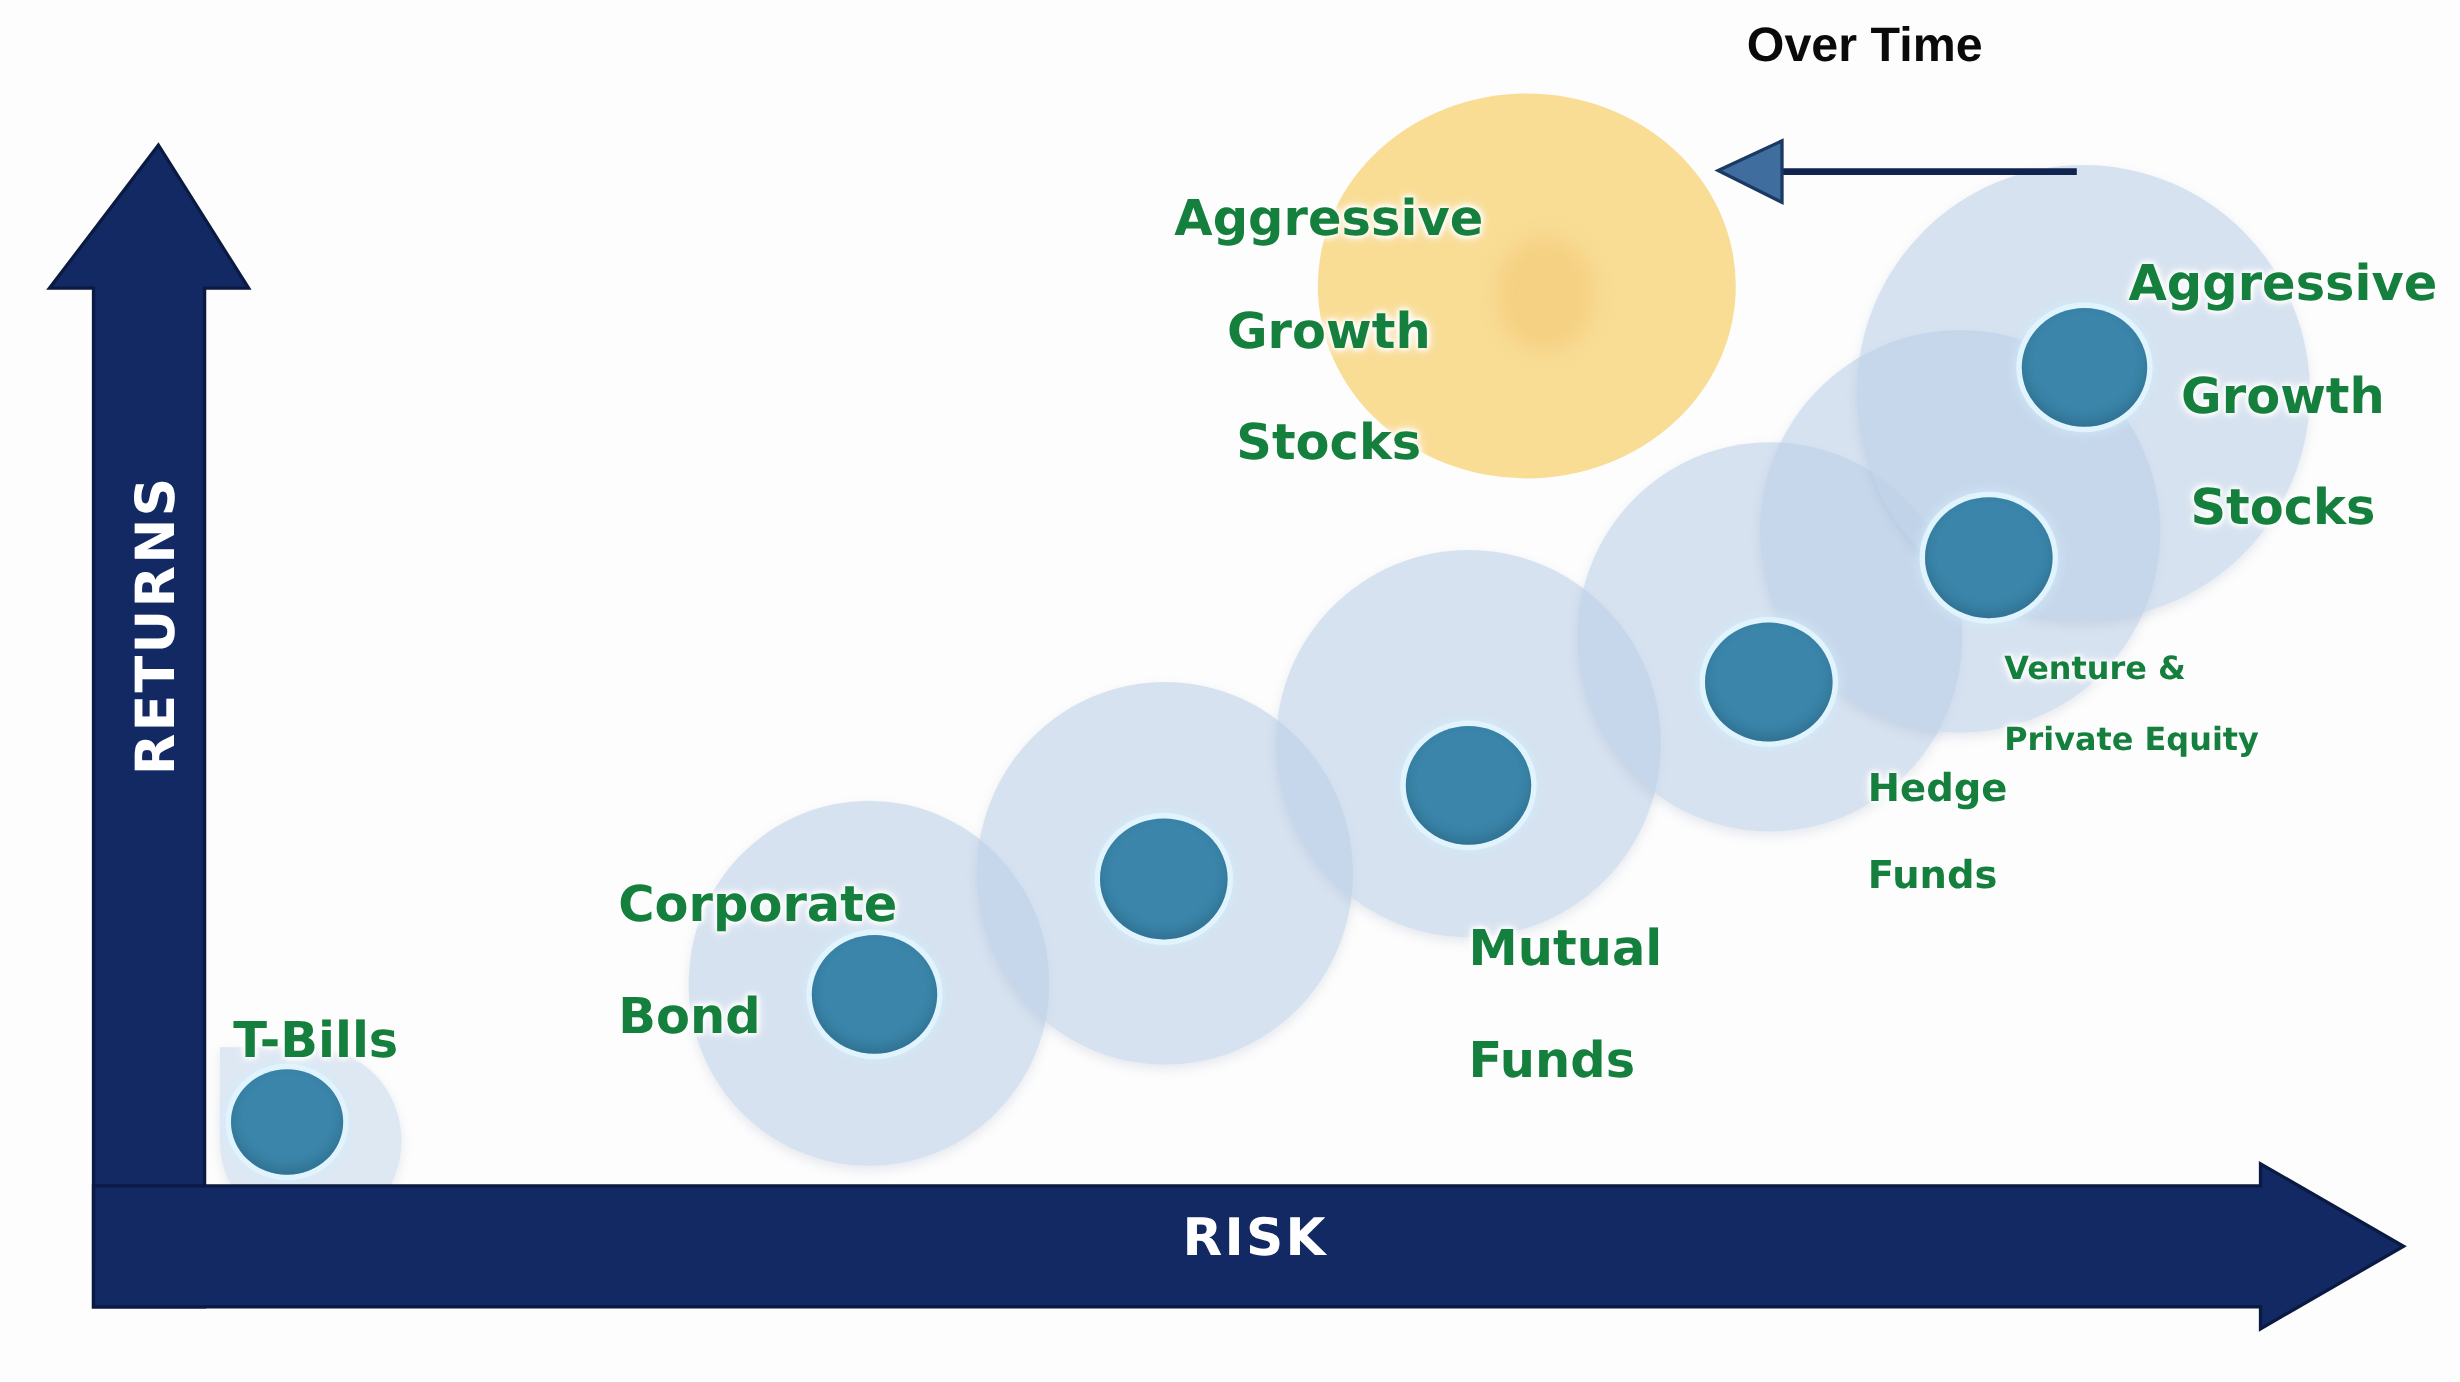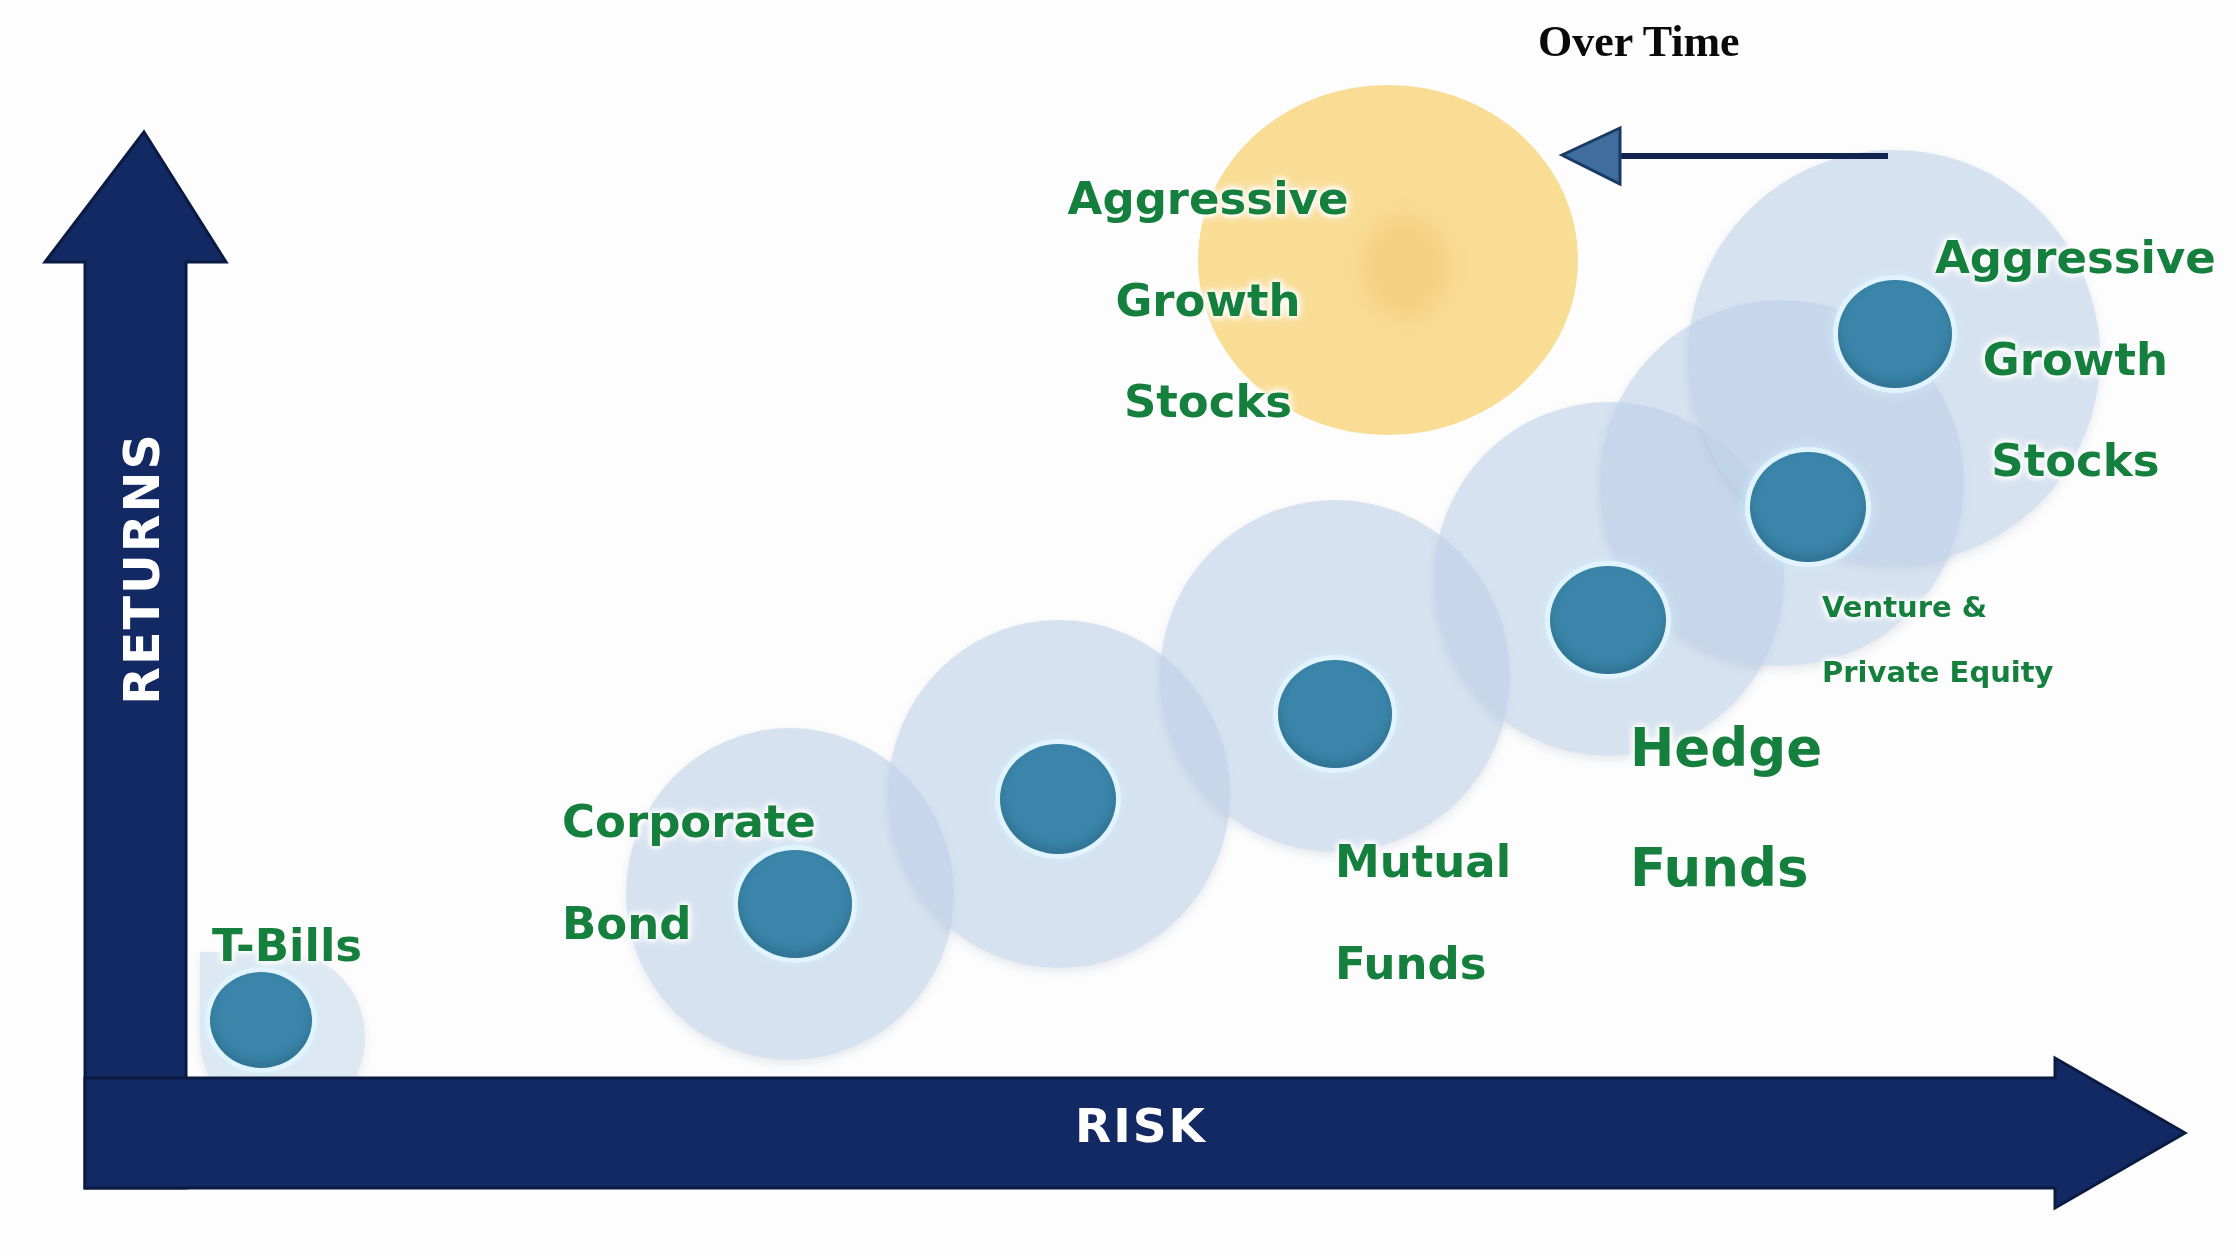--- a/index.html
+++ b/index.html
@@ -86,26 +86,26 @@
     font-family: "DejaVu Sans", sans-serif;
     line-height: 1.13;
     text-shadow:
       0 0 7px #ffffff, 0 0 7px #ffffff,
       0 0 5px #ffffff, 0 0 12px #ffffff;
     white-space: pre-line;
   }
 
   #over-time-label {
     position: absolute;
-    left: 1538px;
+    left: 1588px;
     top: 16px;
     font-size: 44px;
     font-weight: 700;
     color: #0a0a0a;
-    font-family: Liberation Serif, serif;
+    font-family: Liberation Sans, sans-serif;
     white-space: nowrap;
   }
 </style>
 </head>
 <body>
 
 <div id="canvas">
 
   <div class="halo" style="left:200px; top:952px; width:165px; height:170px; border-radius:0 50% 50% 50%; background:rgba(209,223,238,0.72);"></div>
 
@@ -159,21 +159,21 @@
     <div>Corporate</div>
     <div>Bond</div>
   </div>
 
 
   <div class="bubble-label" style="left:1335px; top:786px; font-size:45px;">
     <div>Mutual</div>
     <div>Funds</div>
   </div>
 
-  <div class="bubble-label" style="left:1630px; top:658px; font-size:53px;">
+  <div class="bubble-label" style="left:1698px; top:658px; font-size:35px;">
     <div>Hedge</div>
     <div>Funds</div>
   </div>
 
   <div class="bubble-label" style="left:1822px; top:558px; font-size:29px;">
     <div>Venture &amp;</div>
     <div>Private Equity</div>
   </div>
 
   <div class="bubble-label" style="left:1935px; top:182px; font-size:45px; text-align:center;">

